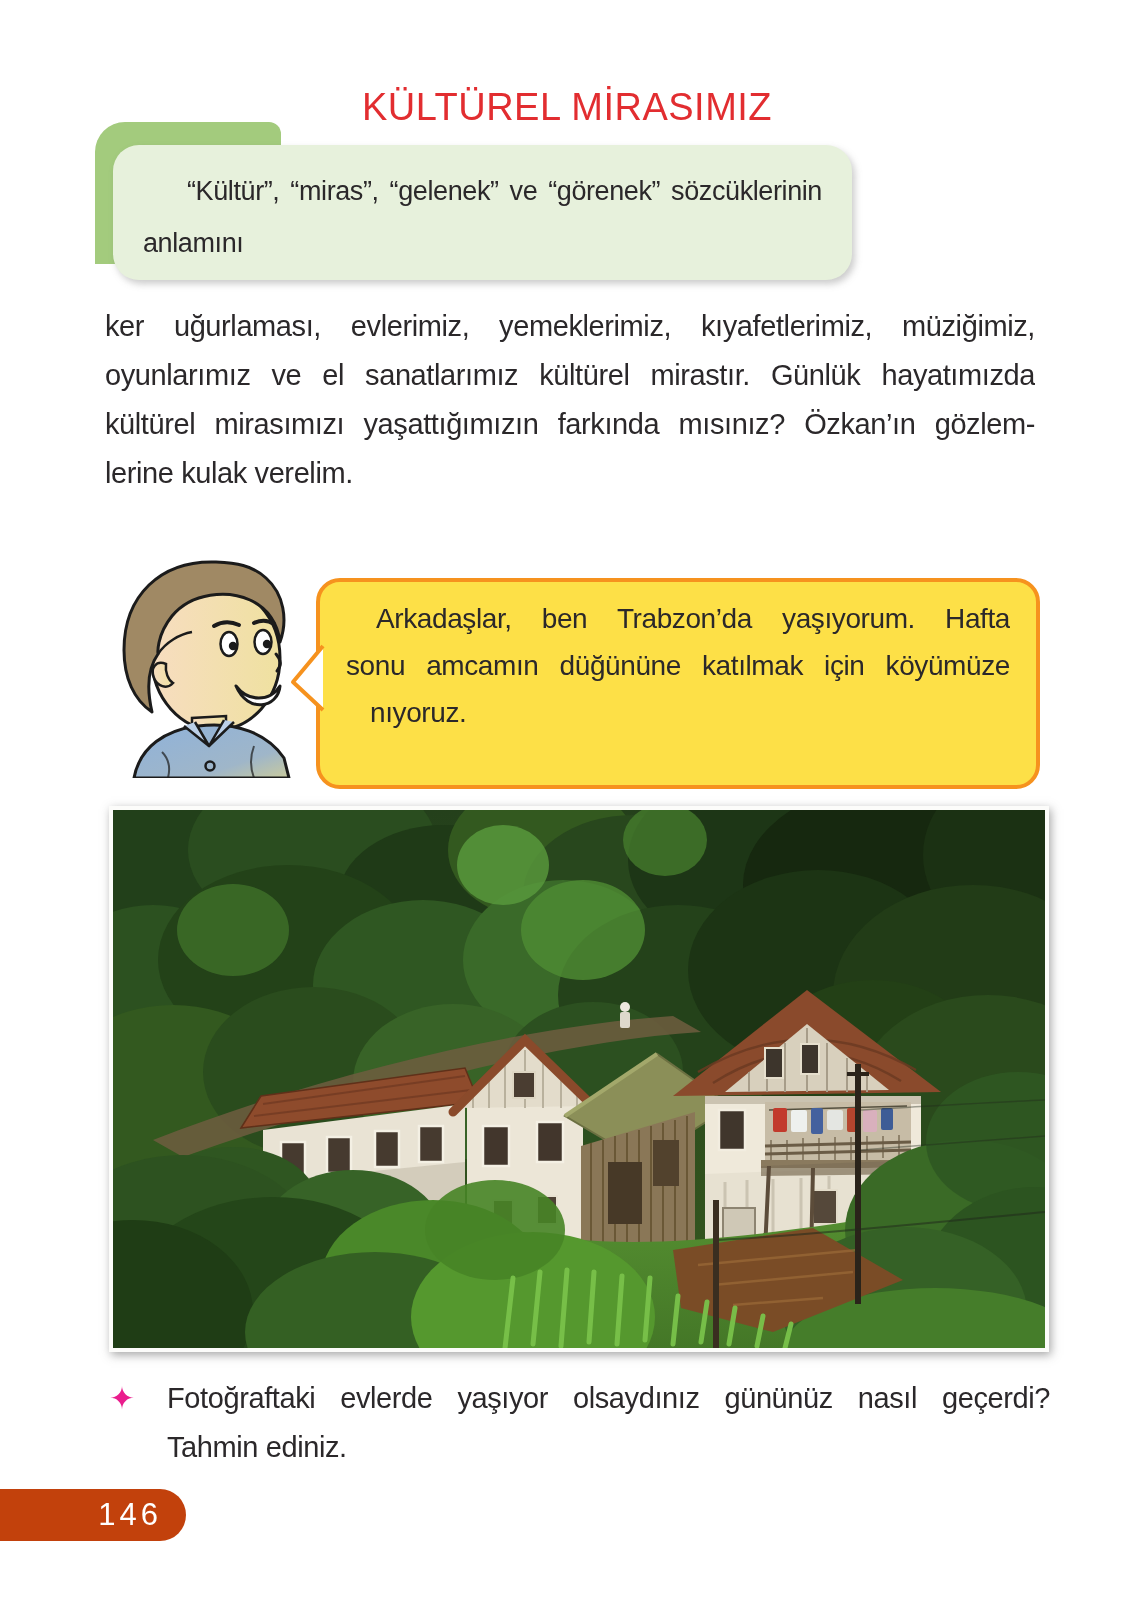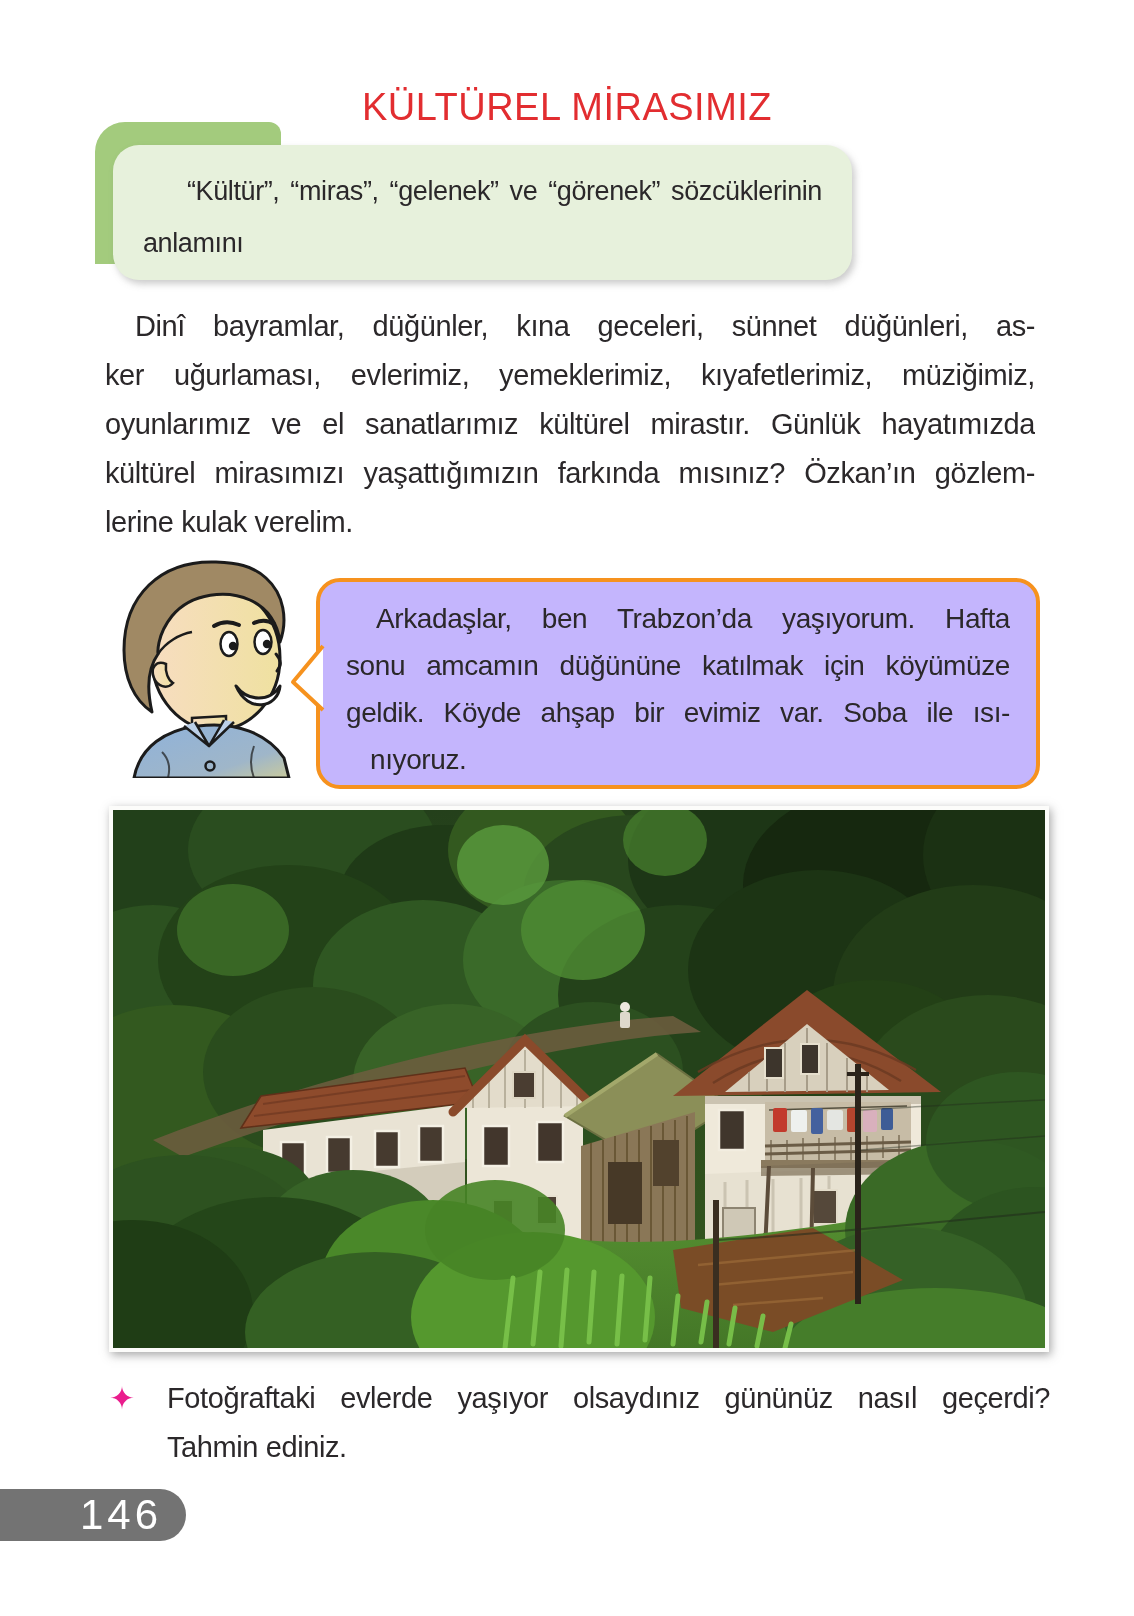--- a/index.html
+++ b/index.html
@@ -38,21 +38,21 @@
     font-size:29px;line-height:49px;letter-spacing:-.4px;
   }
   .jline{text-align:justify;text-align-last:justify;height:49px;overflow:hidden;}
   .jline.first{text-indent:30px;}
   .jline.last{text-align:right;text-align-last:left;}
 
   
   .boy{position:absolute;left:96px;top:550px;width:218px;height:228px;}
   .bubble{
     position:absolute;left:316px;top:578px;width:724px;height:211px;
-    box-sizing:border-box;background:#c4b5fd;
+    box-sizing:border-box;background:#fde047;
     border:4px solid #f6921e;border-radius:24px;
     padding:13px 26px 0 26px;
     font-size:28px;line-height:47px;letter-spacing:-.4px;
   }
   .bubble .tail{position:absolute;left:-31px;top:62px;width:36px;height:72px;overflow:visible;}
 
   
   .photo{
     position:absolute;left:109px;top:806px;width:932px;height:538px;
     border:4px solid #fcfcfa;
@@ -68,39 +68,38 @@
   }
   .question .star{
     position:absolute;left:4px;top:3px;
     color:#ea1d8d;font-size:31px;line-height:44px;
   }
   .question .qtext{margin-left:62px;width:883px;}
 
   
   .pill{
     position:absolute;left:0;top:1489px;width:186px;height:52px;
-    box-sizing:border-box;background:#737373;border-radius:0 26px 26px 0;
+    box-sizing:border-box;background:#c2410c;border-radius:0 26px 26px 0;
     display:flex;align-items:center;justify-content:flex-end;padding-right:24px;
-    color:#ffffff;font-size:42px;letter-spacing:4px;
+    color:#ffffff;font-size:31px;letter-spacing:4px;
   }
 </style>
 </head>
 <body>
 
 <div class="page">
 
   <div class="title">KÜLTÜREL MİRASIMIZ</div>
 
   <div class="note-tab"></div>
   <div class="note-box">
     <div class="l1">“Kültür”, “miras”, “gelenek” ve “görenek” sözcüklerinin anlamını</div>
   </div>
 
   <div class="paragraph">
-    <div class="jline first">Dinî bayramlar, düğünler, kına geceleri, sünnet düğünleri, as-</div>
     <div class="jline">ker uğurlaması, evlerimiz, yemeklerimiz, kıyafetlerimiz, müziğimiz,</div>
     <div class="jline">oyunlarımız ve el sanatlarımız kültürel mirastır. Günlük hayatımızda</div>
     <div class="jline">kültürel mirasımızı yaşattığımızın farkında mısınız? Özkan’ın gözlem-</div>
     <div class="jline last">lerine kulak verelim.</div>
   </div>
 
   <svg class="boy" viewBox="0 0 218 228" xmlns="http://www.w3.org/2000/svg">
     <defs>
       <linearGradient id="faceG" x1="0" y1="0" x2="1" y2="0">
         <stop offset="0" stop-color="#f7ddc0"></stop>
@@ -137,21 +136,20 @@
     </g>
   </svg>
 
   <div class="bubble">
     <svg class="tail" viewBox="0 0 36 72">
       <polygon points="34,2 4,38 34,66" fill="#ffffff"></polygon>
       <path d="M34,2 L4,38 L34,66" fill="none" stroke="#f6921e" stroke-width="4" stroke-linejoin="round"></path>
     </svg>
     <div class="jline first" style="height:47px;">Arkadaşlar, ben Trabzon’da yaşıyorum. Hafta</div>
     <div class="jline" style="height:47px;">sonu amcamın düğününe katılmak için köyümüze</div>
-    <div class="jline" style="height:47px;">geldik. Köyde ahşap bir evimiz var. Soba ile ısı-</div>
     <div class="jline last" style="height:47px;margin-left:24px;">nıyoruz.</div>
   </div>
 
   <div class="photo">
     <svg width="932" height="538" viewBox="0 0 932 538" xmlns="http://www.w3.org/2000/svg">
       <defs>
         <linearGradient id="forestG" x1="0" y1="0" x2="0" y2="1">
           <stop offset="0" stop-color="#24401b"></stop>
             <stop offset="1" stop-color="#36591f"></stop>
         </linearGradient>

